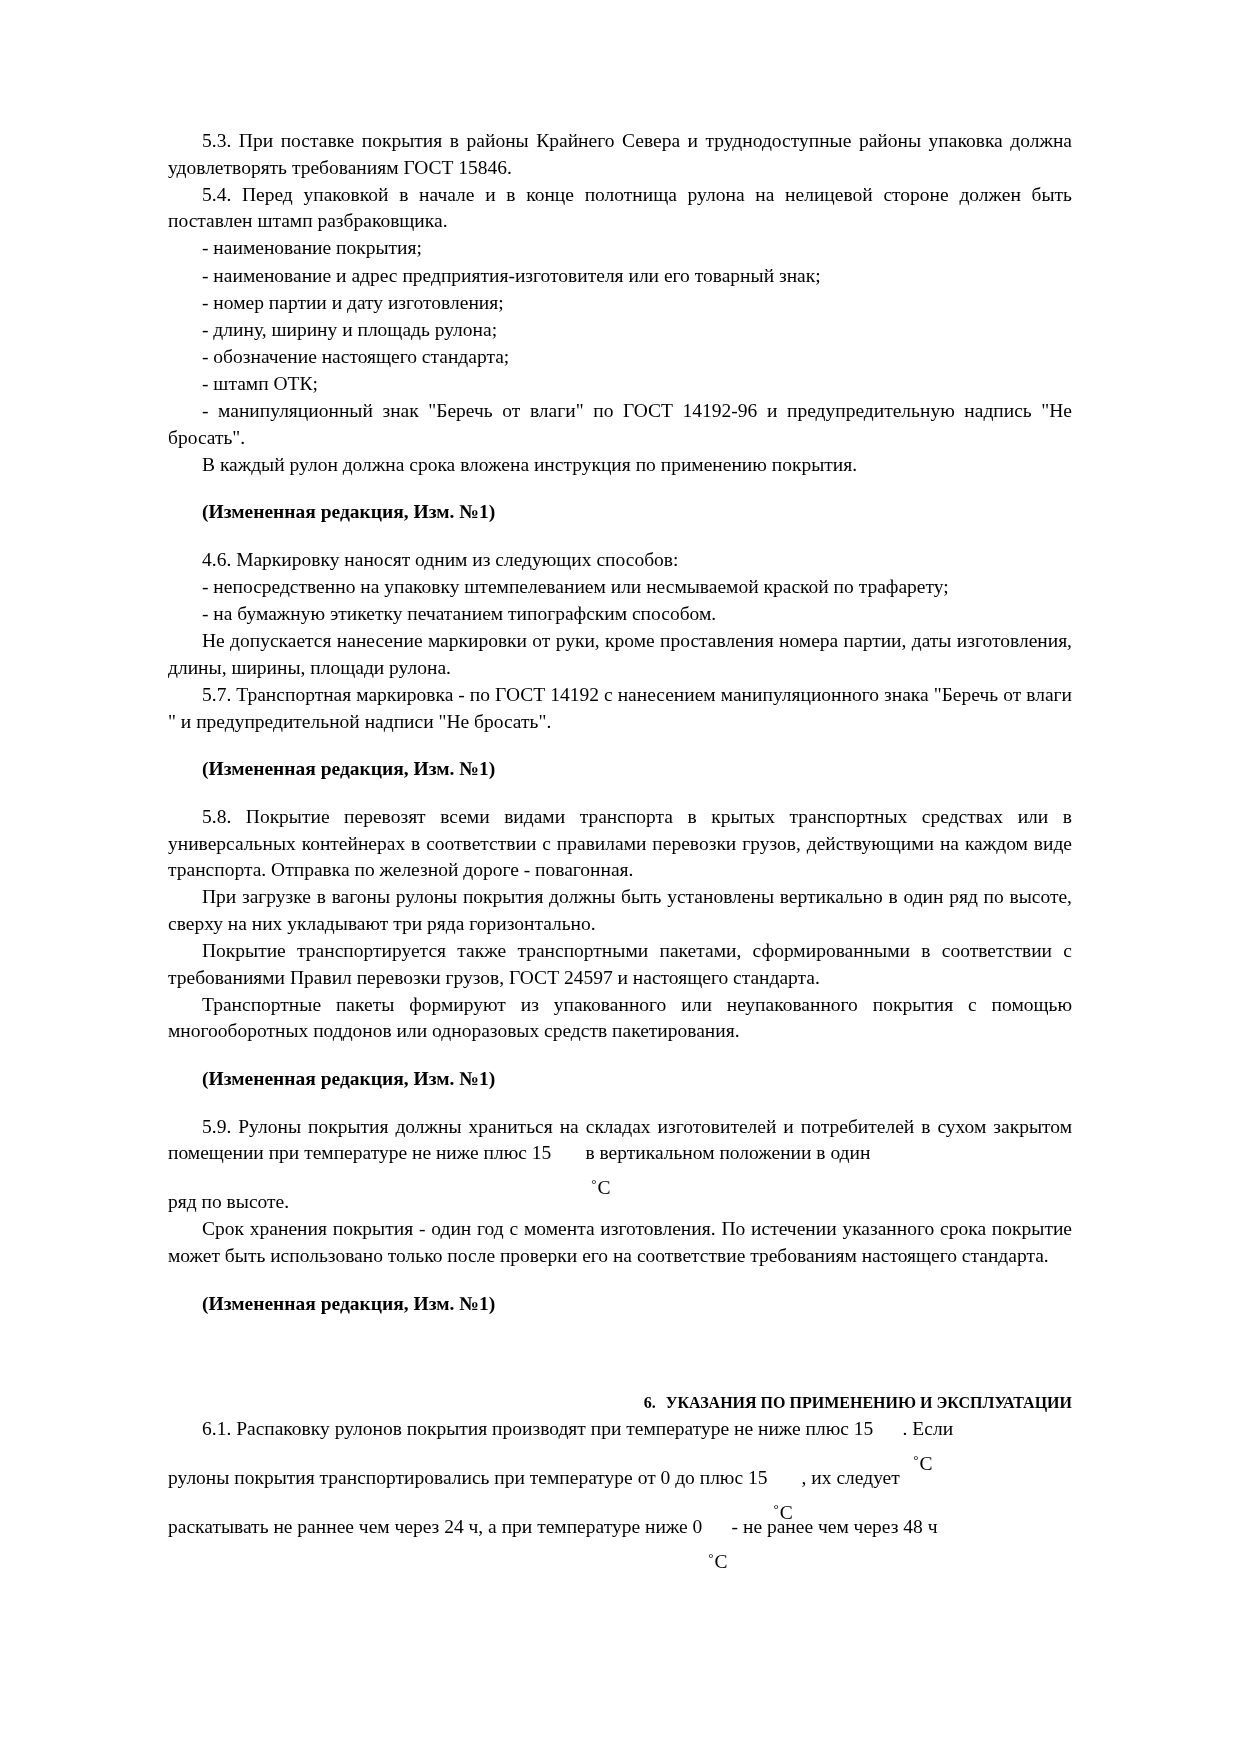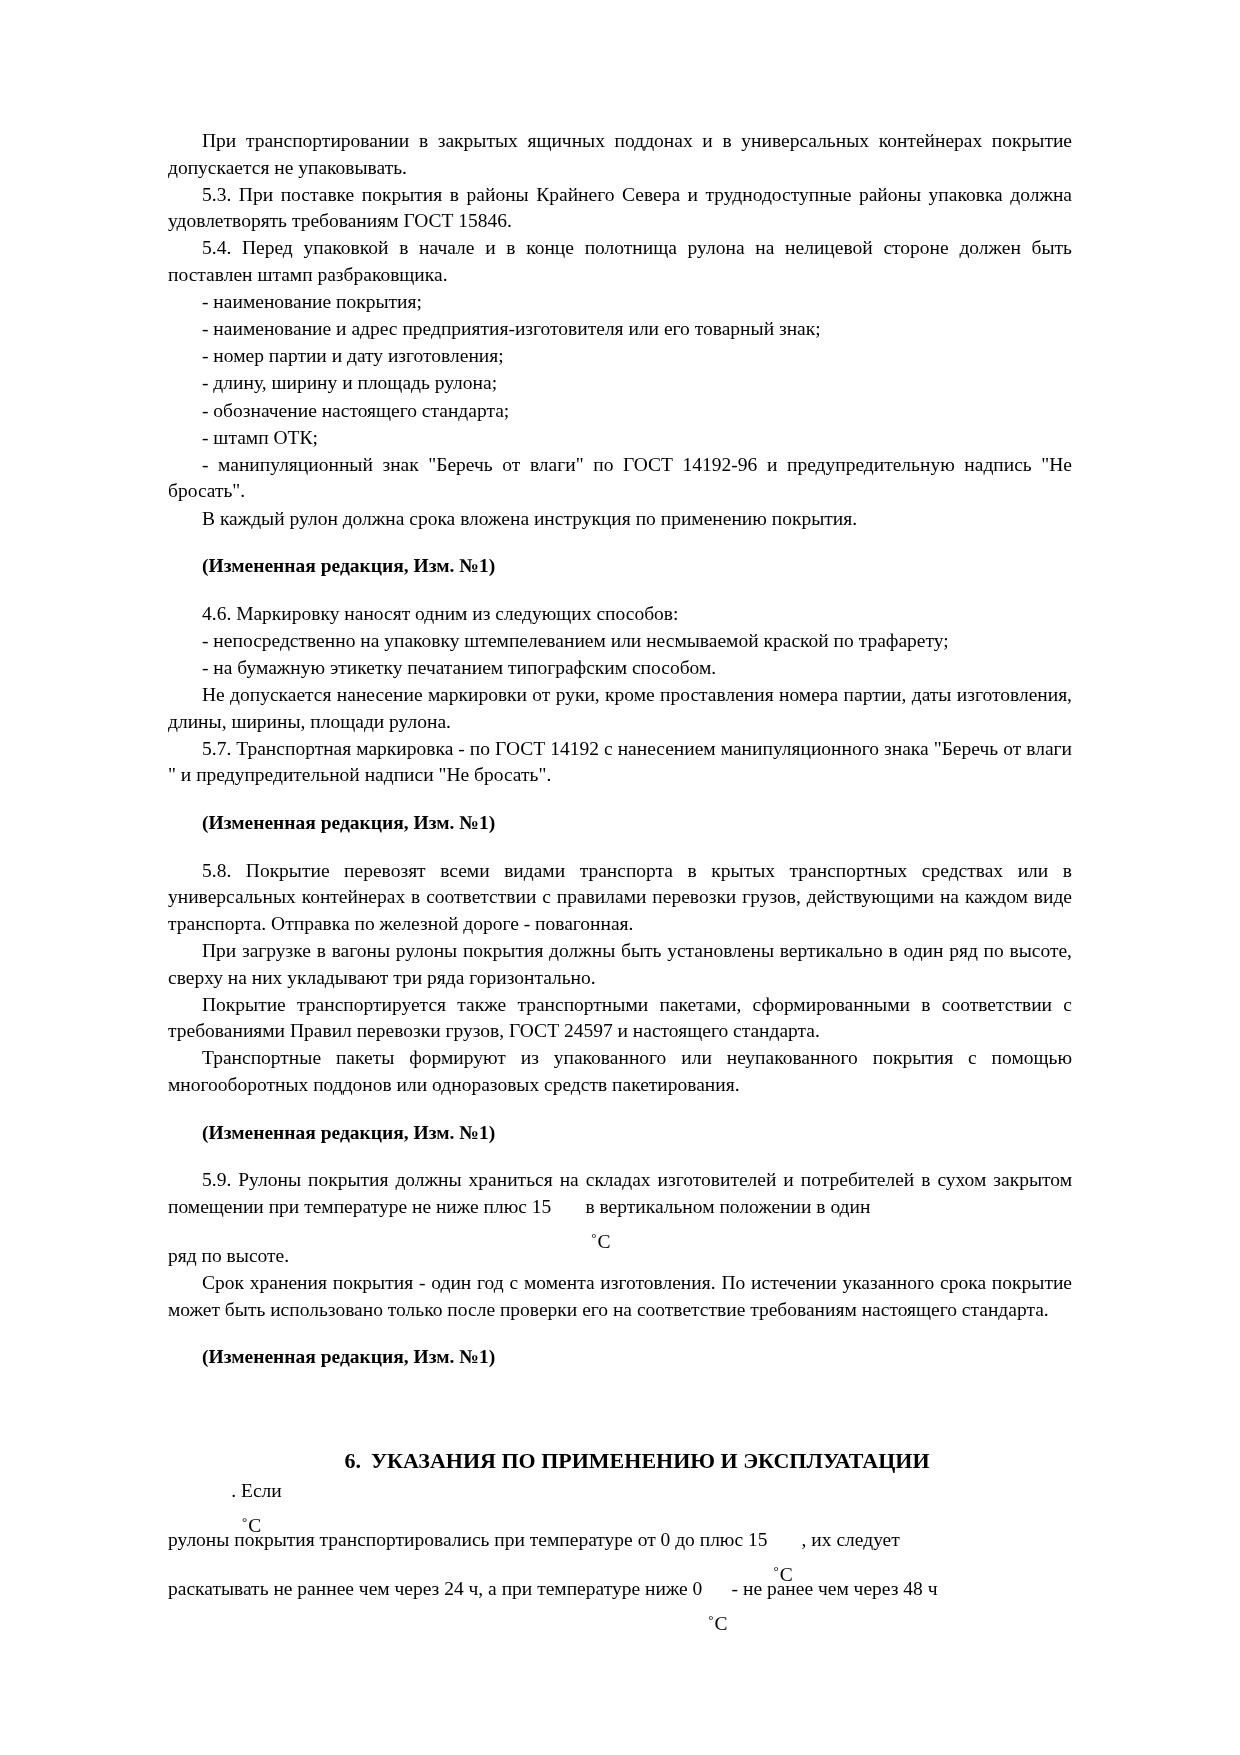--- a/index.html
+++ b/index.html
@@ -47,23 +47,23 @@
     font-weight: bold;
     margin-top: 21px;
     margin-bottom: 21px;
     text-align: left;
   }
   .gap-md { height: 22px; }
   .gap-lg { height: 54px; }
   .section-head {
     text-indent: 34px;
     font-weight: bold;
-    font-size: 22px;
+    font-size: 16px;
     margin-bottom: 2px;
-    text-align: center;
+    text-align: right;
   }
   .section-head .sec-num { margin-right: 10px; }
   
   .deg-wrap {
     display: inline-block;
     position: relative;
     width: 0;
     height: 0;
     vertical-align: baseline;
   }
@@ -79,21 +79,20 @@
     vertical-align: 6px;
     margin-right: 1px;
   }
 </style>
 </head>
 <body>
 
 <div class="page">
   <div class="doc-body">
 
-    <p class="para">При транспортировании в закрытых ящичных поддонах и в универсальных контейнерах покрытие допускается не упаковывать.</p>
     <p class="para">5.3. При поставке покрытия в районы Крайнего Севера  и труднодоступные районы упаковка должна удовлетворять требованиям ГОСТ 15846.</p>
     <p class="para">5.4. Перед упаковкой в начале и в конце полотнища рулона на нелицевой стороне должен быть поставлен штамп разбраковщика.</p>
 
     <p class="list-item">- наименование покрытия;</p>
     <p class="list-item">- наименование и адрес предприятия-изготовителя или его товарный знак;</p>
     <p class="list-item">- номер партии и  дату изготовления;</p>
     <p class="list-item">- длину,  ширину и площадь рулона;</p>
     <p class="list-item">- обозначение настоящего стандарта;</p>
     <p class="list-item">- штамп ОТК;</p>
     <p class="list-item">- манипуляционный знак "Беречь от влаги" по ГОСТ 14192-96 и предупредительную надпись "Не бросать".</p>
@@ -126,21 +125,21 @@
 
     <p class="rev">(Измененная редакция, Изм. №1)</p>
 
     <div class="gap-lg"></div>
 
     <p class="section-head">
       <span class="sec-num">6.</span><span>УКАЗАНИЯ ПО ПРИМЕНЕНИЮ И ЭКСПЛУАТАЦИИ</span>
     </p>
 
     <p class="para">
-      <span class="deg-wrap"><span class="deg"><span class="circ">°</span><span>C</span></span></span>&nbsp;&nbsp;&nbsp;&nbsp;&nbsp;&nbsp;<span>. Если</span>
+      <span>6.1. Распаковку рулонов покрытия производят при температуре не ниже плюс 15</span><span class="deg-wrap"><span class="deg"><span class="circ">°</span><span>C</span></span></span>&nbsp;&nbsp;&nbsp;&nbsp;&nbsp;&nbsp;<span>. Если</span>
     </p>
     <div class="gap-md"></div>
     <p class="para-noindent">
       <span>рулоны  покрытия  транспортировались  при  температуре  от  0  до  плюс  15</span><span class="deg-wrap"><span class="deg"><span class="circ">°</span><span>C</span></span></span>&nbsp;&nbsp;&nbsp;&nbsp;&nbsp;&nbsp;&nbsp;<span>, их следует</span>
     </p>
     <div class="gap-md"></div>
     <p class="para-noindent">
       <span>раскатывать не раннее  чем через 24 ч, а при температуре ниже 0</span><span class="deg-wrap"><span class="deg"><span class="circ">°</span><span>C</span></span></span>&nbsp;&nbsp;&nbsp;&nbsp;&nbsp;&nbsp;<span>- не ранее чем через 48 ч</span>
     </p>
     <div class="gap-md"></div>

